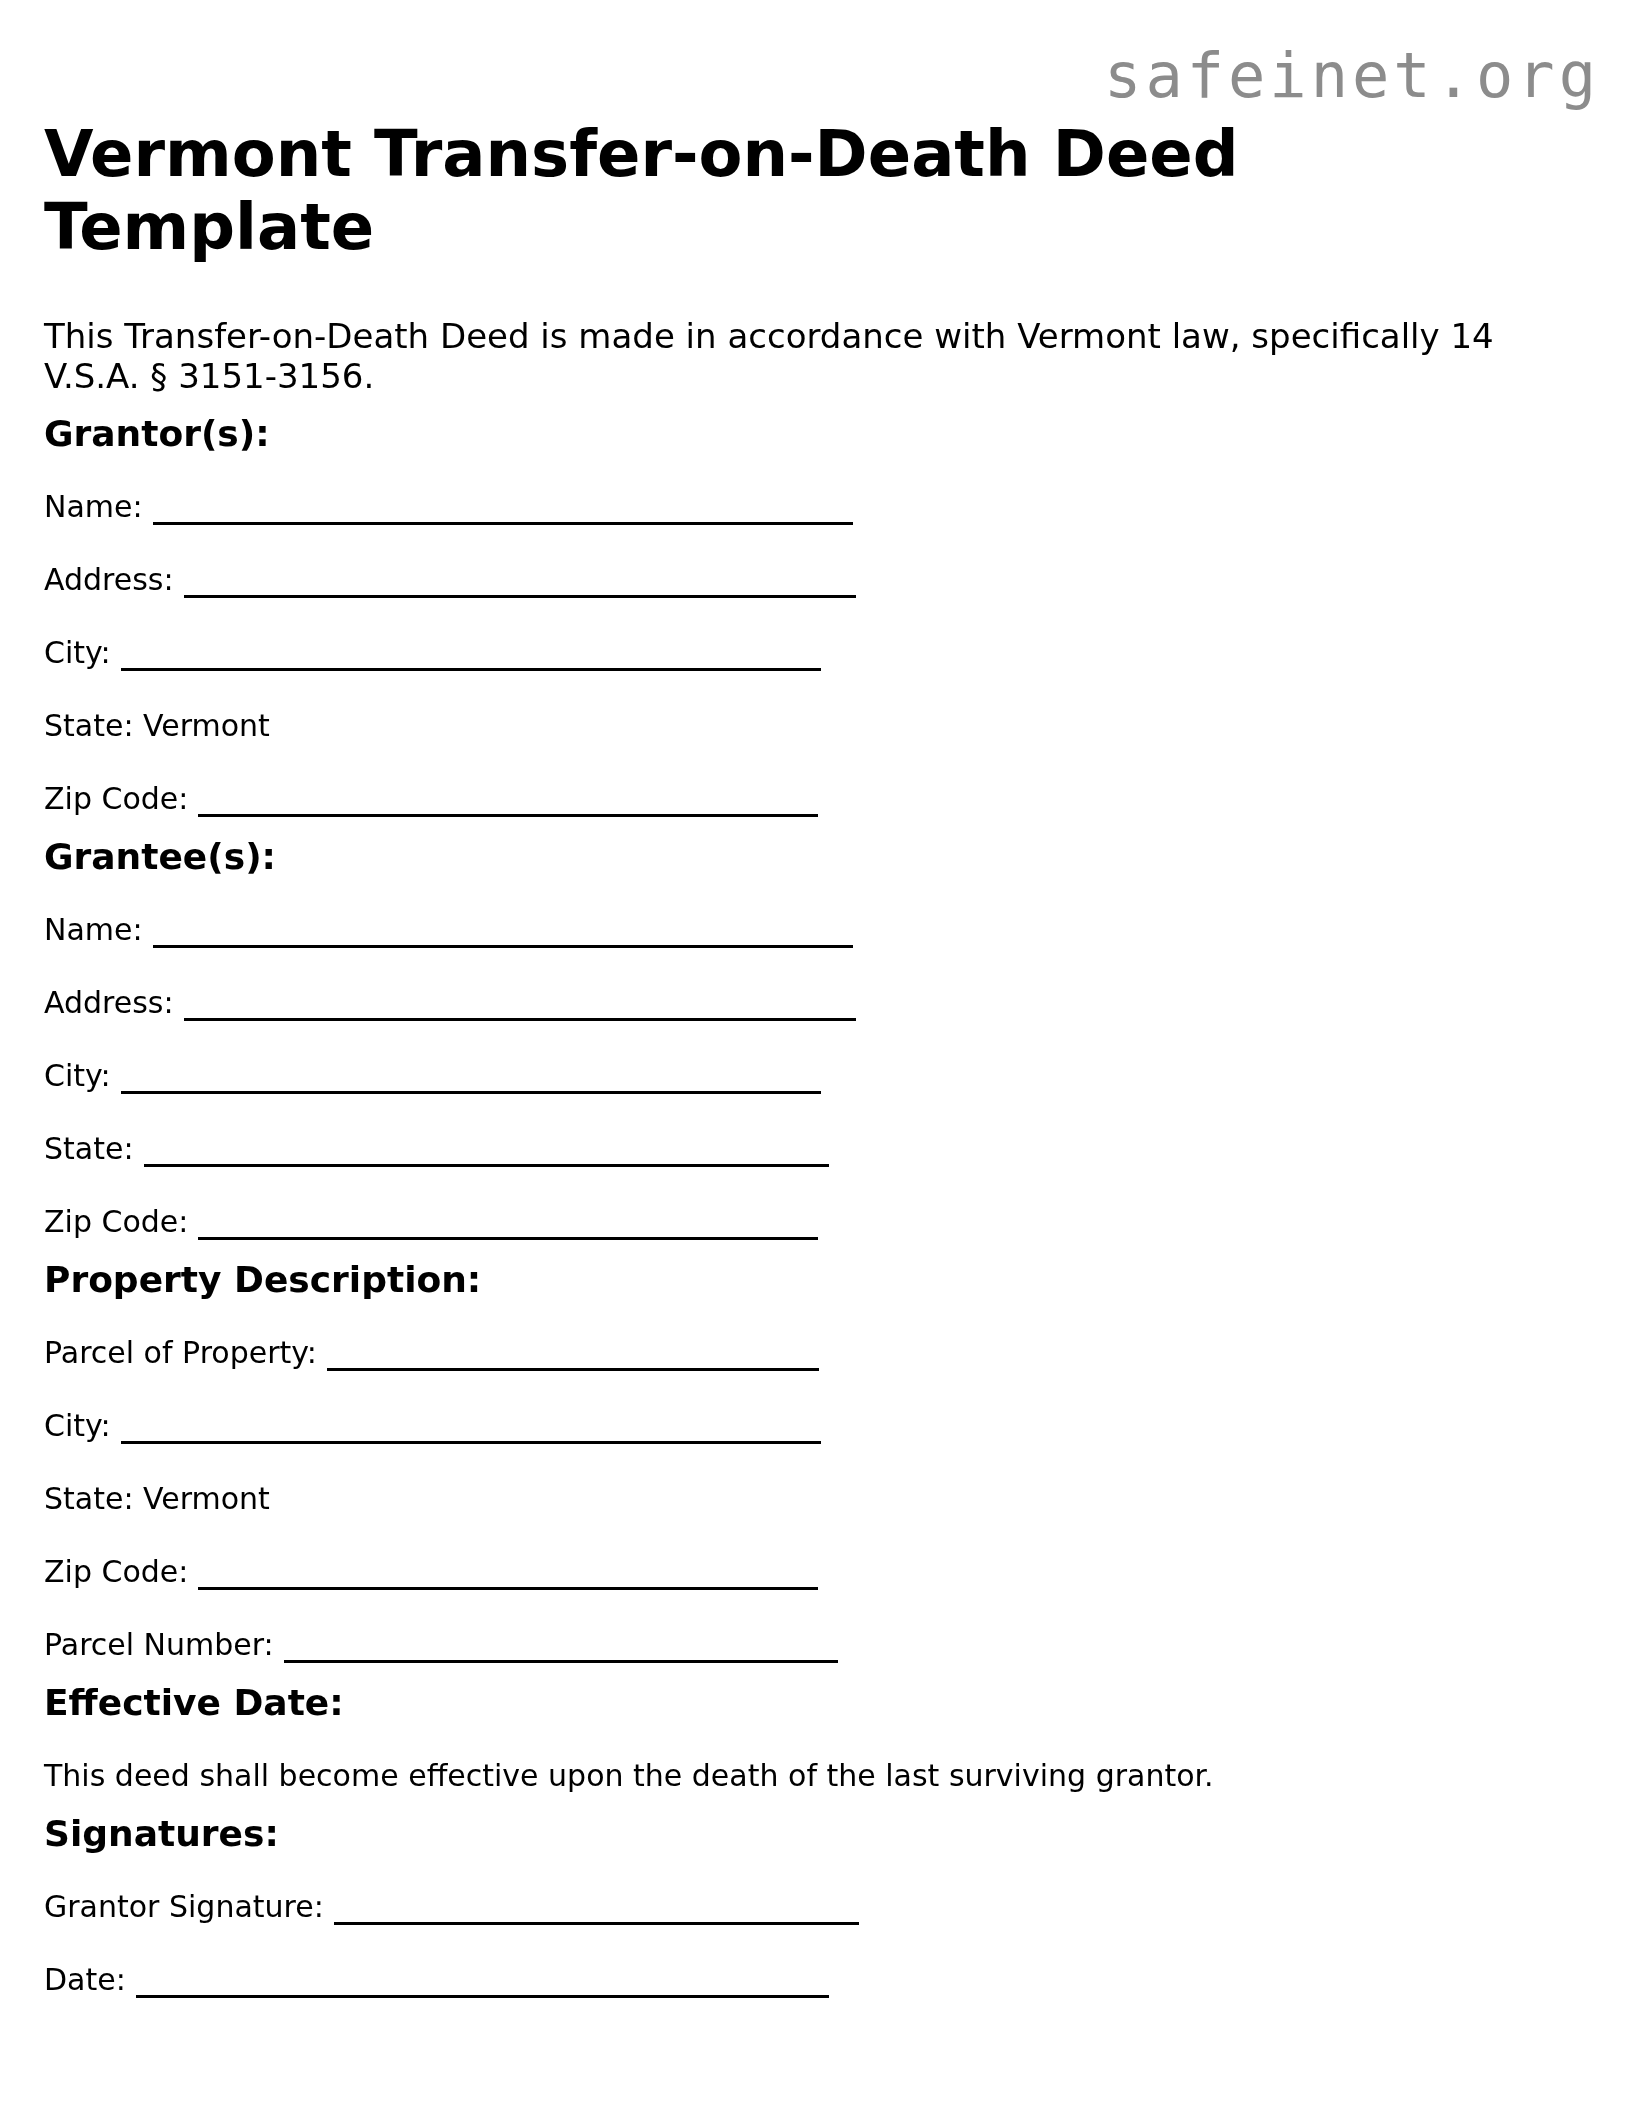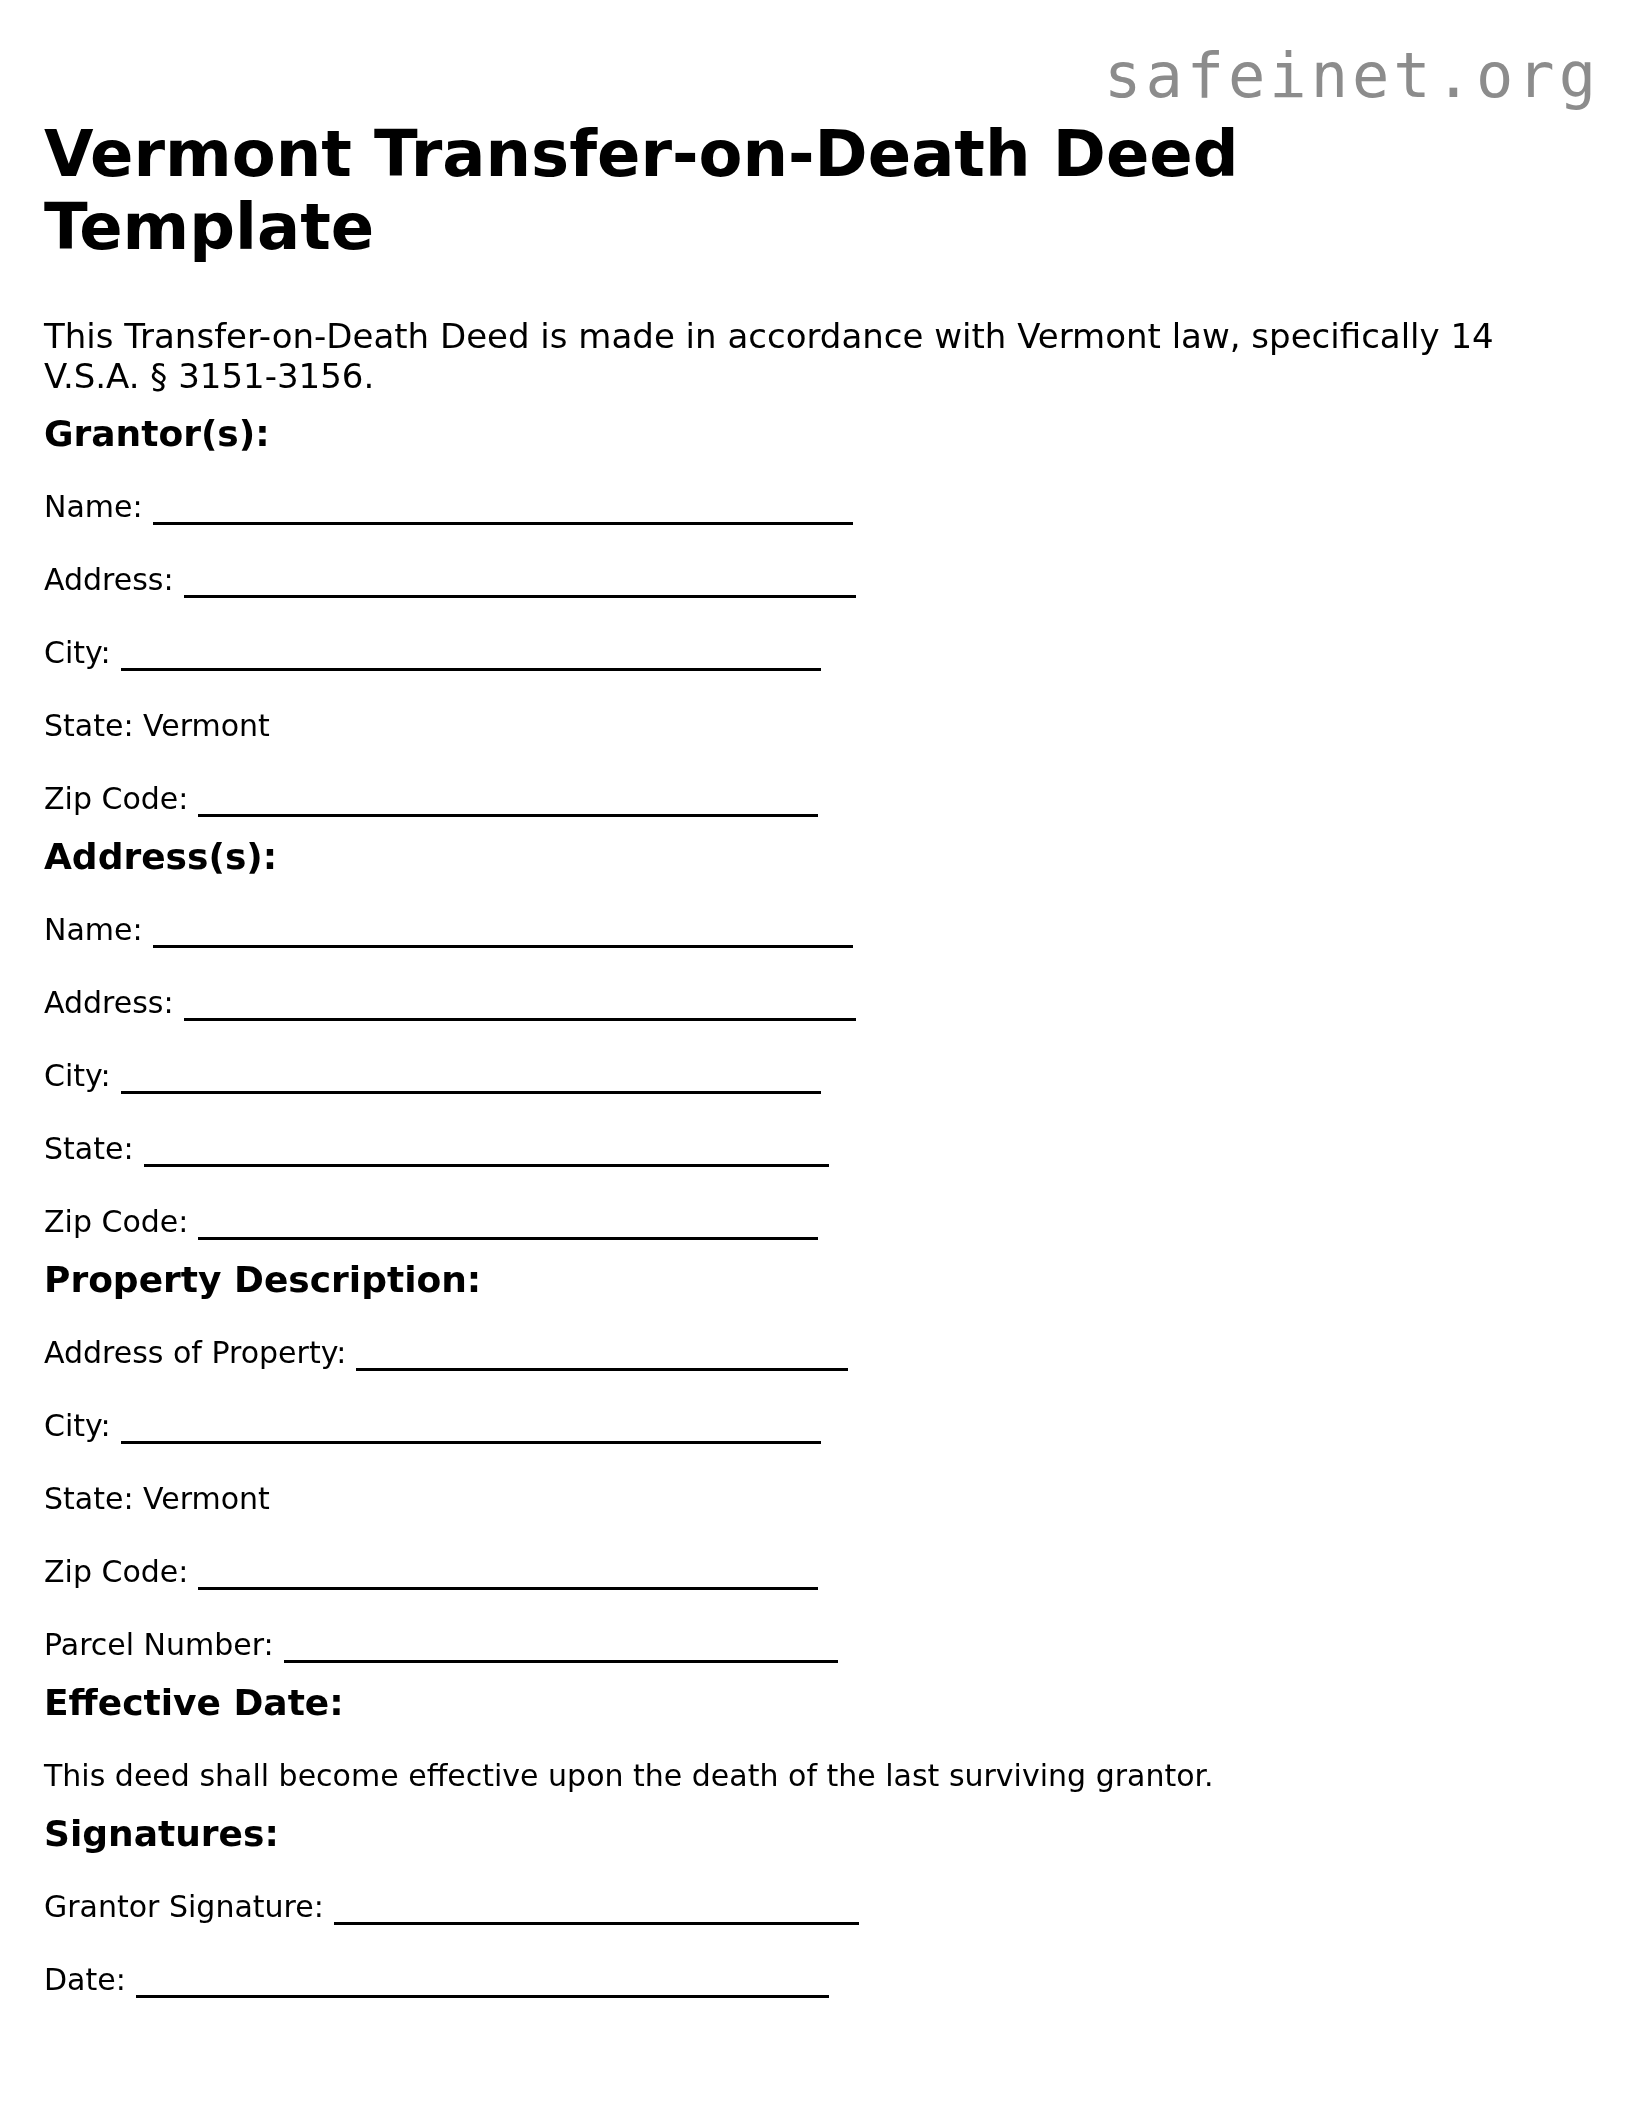--- a/index.html
+++ b/index.html
@@ -72,30 +72,30 @@
   <main id="sections">
       <section>
         <h2 class="section-heading">Grantor(s):</h2>
         <p class="row"><span>Name:</span><span class="blank" style="width: 700px;"></span></p>
         <p class="row"><span>Address:</span><span class="blank" style="width: 672px;"></span></p>
         <p class="row"><span>City:</span><span class="blank" style="width: 700px;"></span></p>
         <p class="row"><span>State:</span><span> Vermont</span></p>
         <p class="row"><span>Zip Code:</span><span class="blank" style="width: 620px;"></span></p>
       </section>
       <section>
-        <h2 class="section-heading">Address(s):</h2>
+        <h2 class="section-heading">Grantee(s):</h2>
         <p class="row"><span>Name:</span><span class="blank" style="width: 700px;"></span></p>
         <p class="row"><span>Address:</span><span class="blank" style="width: 672px;"></span></p>
         <p class="row"><span>City:</span><span class="blank" style="width: 700px;"></span></p>
         <p class="row"><span>State:</span><span class="blank" style="width: 685px;"></span></p>
         <p class="row"><span>Zip Code:</span><span class="blank" style="width: 620px;"></span></p>
       </section>
       <section>
         <h2 class="section-heading">Property Description:</h2>
-        <p class="row"><span>Address of Property:</span><span class="blank" style="width: 492px;"></span></p>
+        <p class="row"><span>Parcel of Property:</span><span class="blank" style="width: 492px;"></span></p>
         <p class="row"><span>City:</span><span class="blank" style="width: 700px;"></span></p>
         <p class="row"><span>State:</span><span> Vermont</span></p>
         <p class="row"><span>Zip Code:</span><span class="blank" style="width: 620px;"></span></p>
         <p class="row"><span>Parcel Number:</span><span class="blank" style="width: 554px;"></span></p>
       </section>
       <section>
         <h2 class="section-heading">Effective Date:</h2>
         <p class="row">This deed shall become effective upon the death of the last surviving grantor.</p>
       </section>
       <section>

